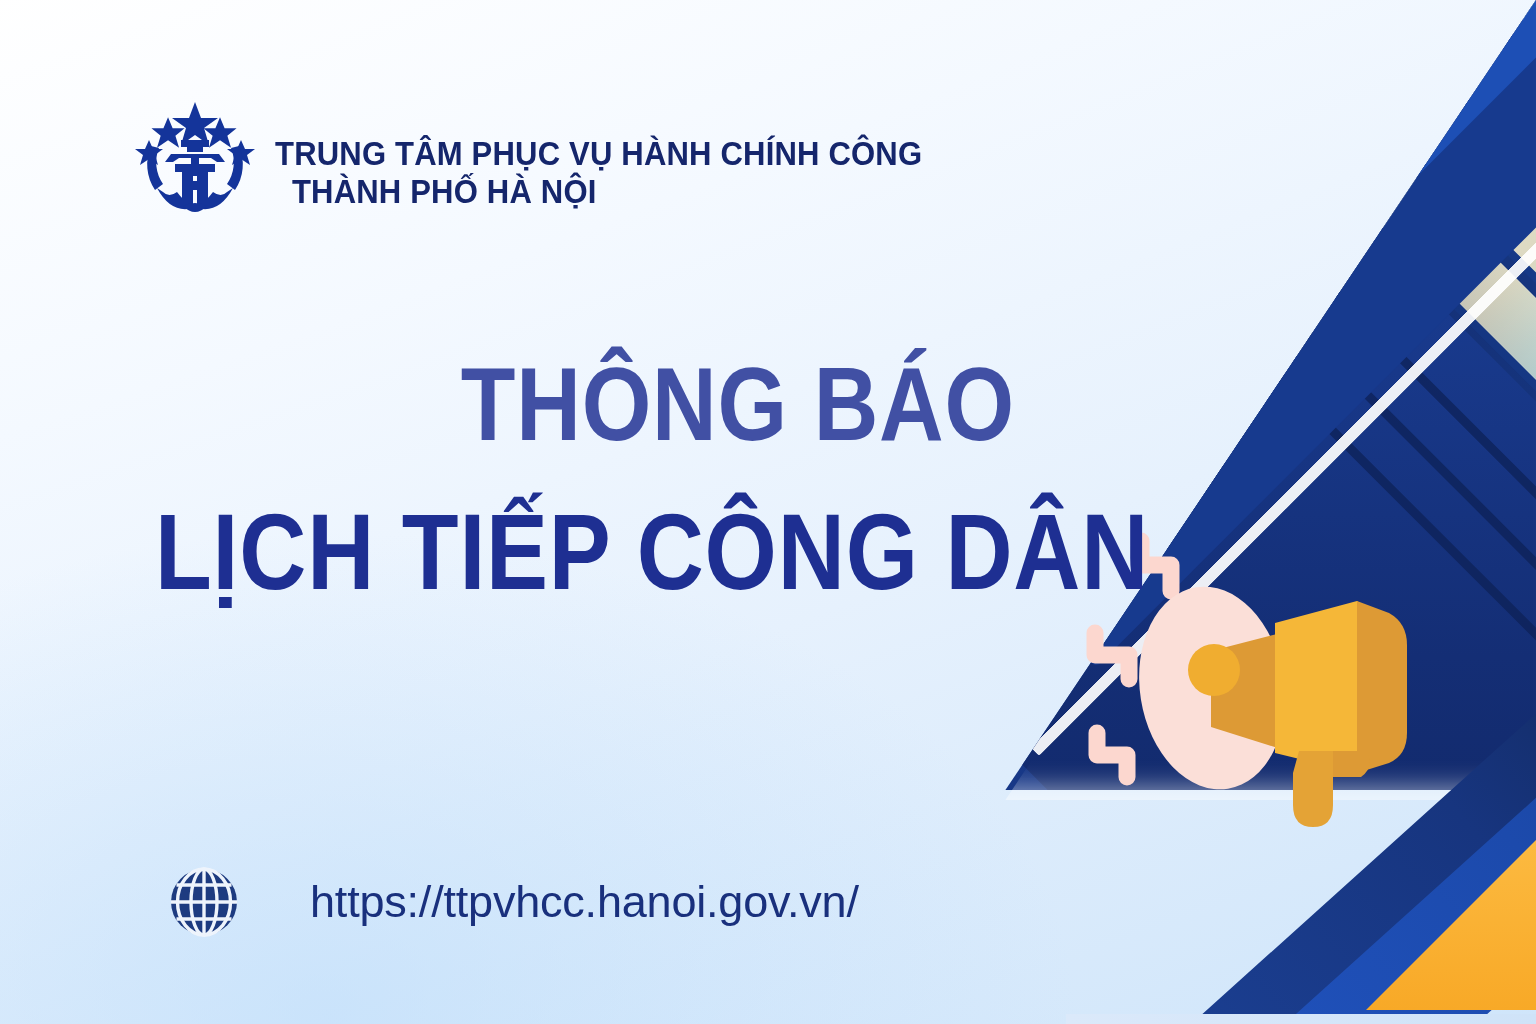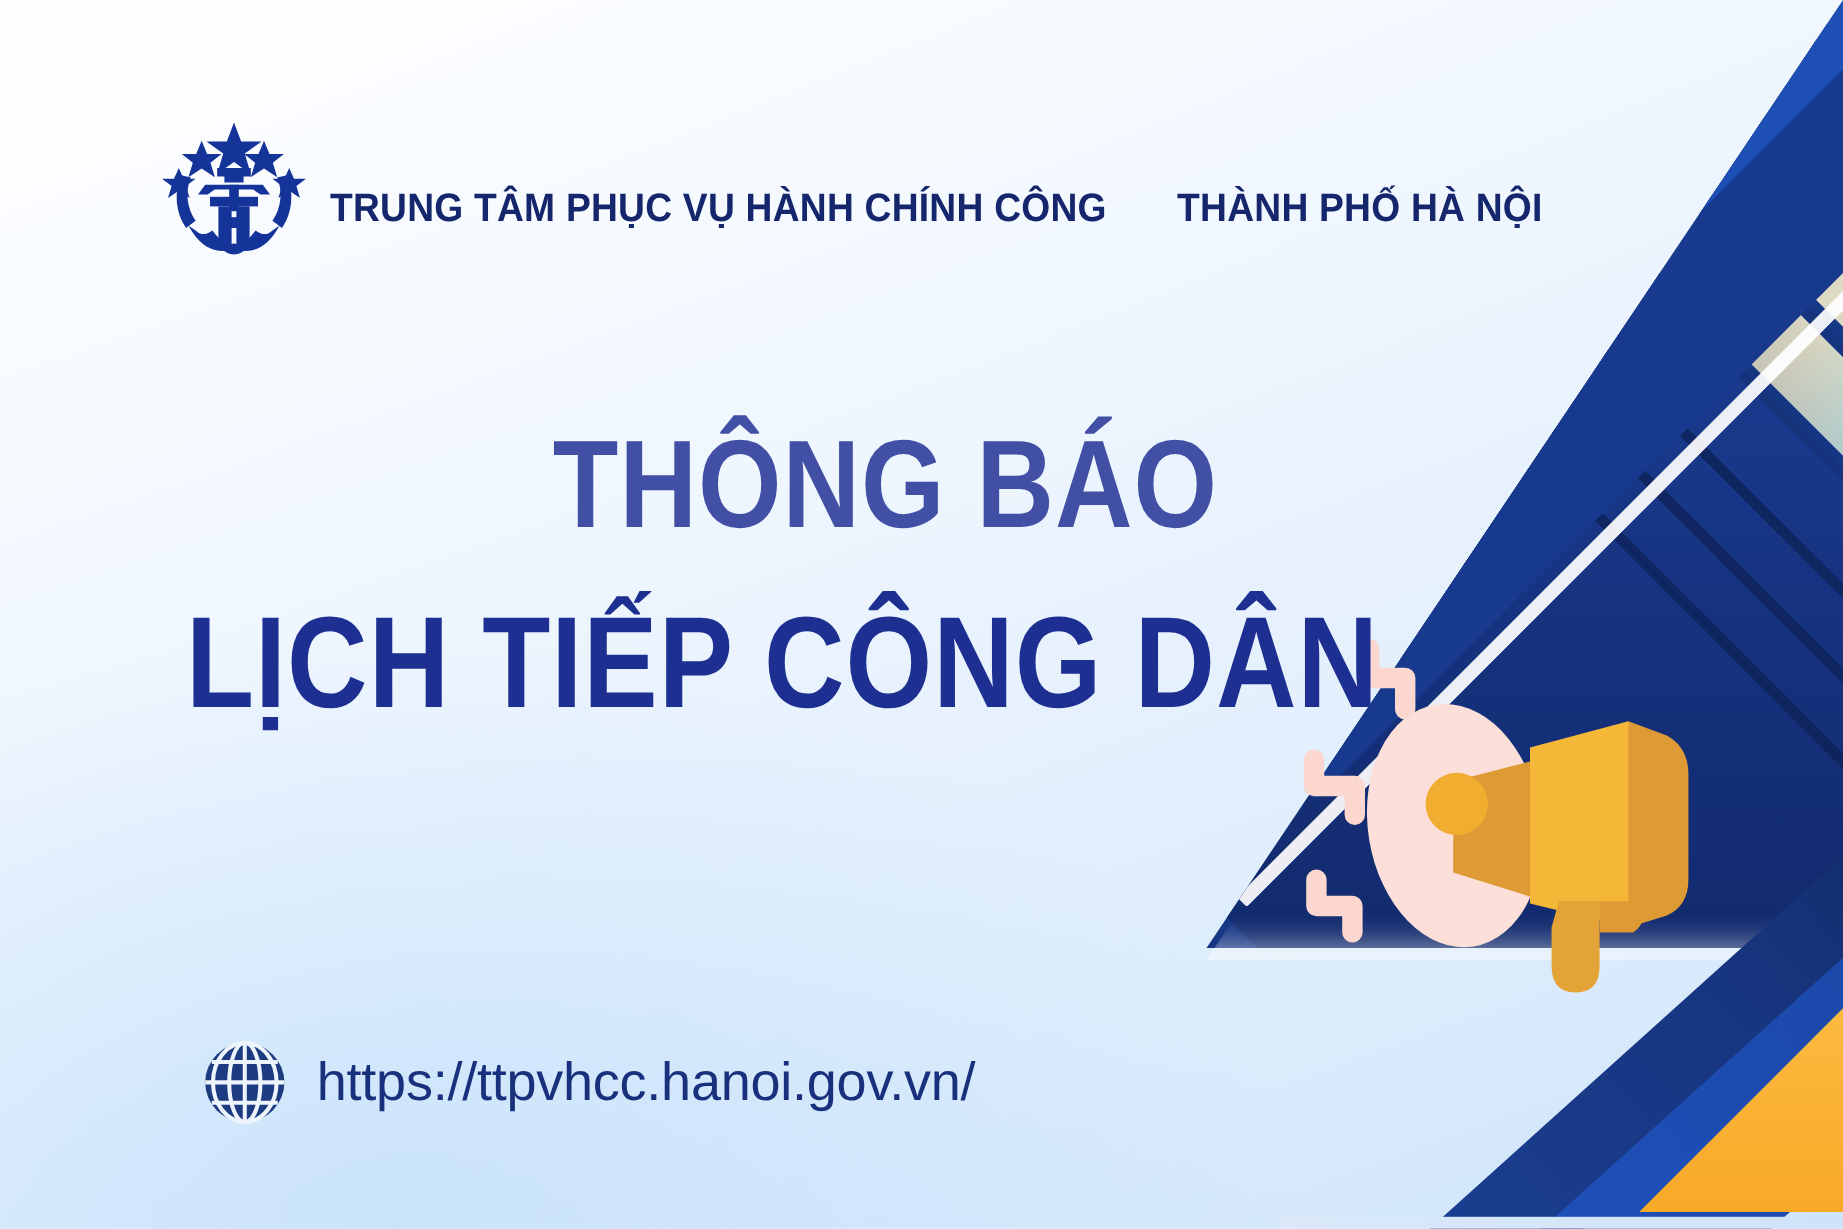--- a/index.html
+++ b/index.html
@@ -161,21 +161,21 @@
   .megaphone svg{display:block;width:100%;height:100%;}
 
   
   .brand{
     position:absolute;left:131px;top:96px;
     display:flex;align-items:center;gap:16px;
   }
   .brand-logo{width:128px;height:122px;flex:0 0 auto;}
   .brand-logo svg{display:block;width:100%;height:100%;}
   .brand-text{
-    display:flex;flex-direction:row;
+    display:flex;flex-direction:column;
     line-height:1.14;
     padding-top:6px;
     margin-top:25px;
   }
   .brand-line{
     font-family:"Liberation Sans","DejaVu Sans",sans-serif;
     font-weight:700;
     font-size:33px;
     letter-spacing:.2px;
     color:#15266c;
@@ -223,20 +223,21 @@
   }
   .globe{width:72px;height:72px;flex:0 0 auto;}
   .globe svg{display:block;width:100%;height:100%;}
   .url{
     font-family:"Liberation Sans","DejaVu Sans",sans-serif;
     font-size:45px;
     font-weight:400;
     color:#19307d;
     letter-spacing:-.2px;
     white-space:nowrap;
+    margin-left:46px;
   }
 </style>
 </head>
 <body>
 
 <div class="poster">
 
   <div class="bg-tint-a"></div>
   <div class="bg-tint-b"></div>
 

